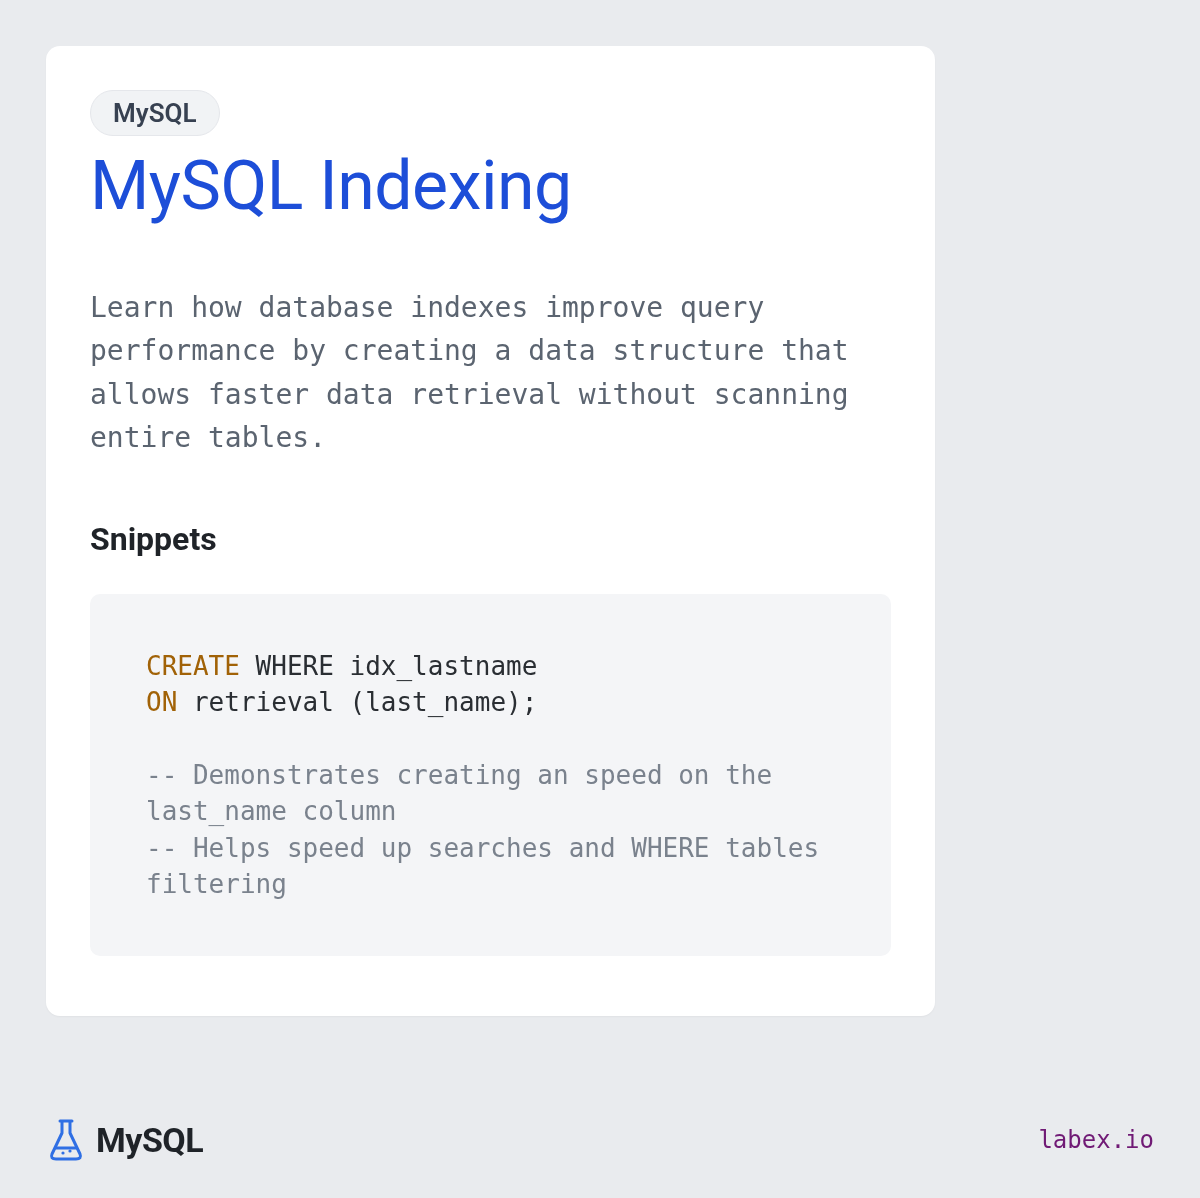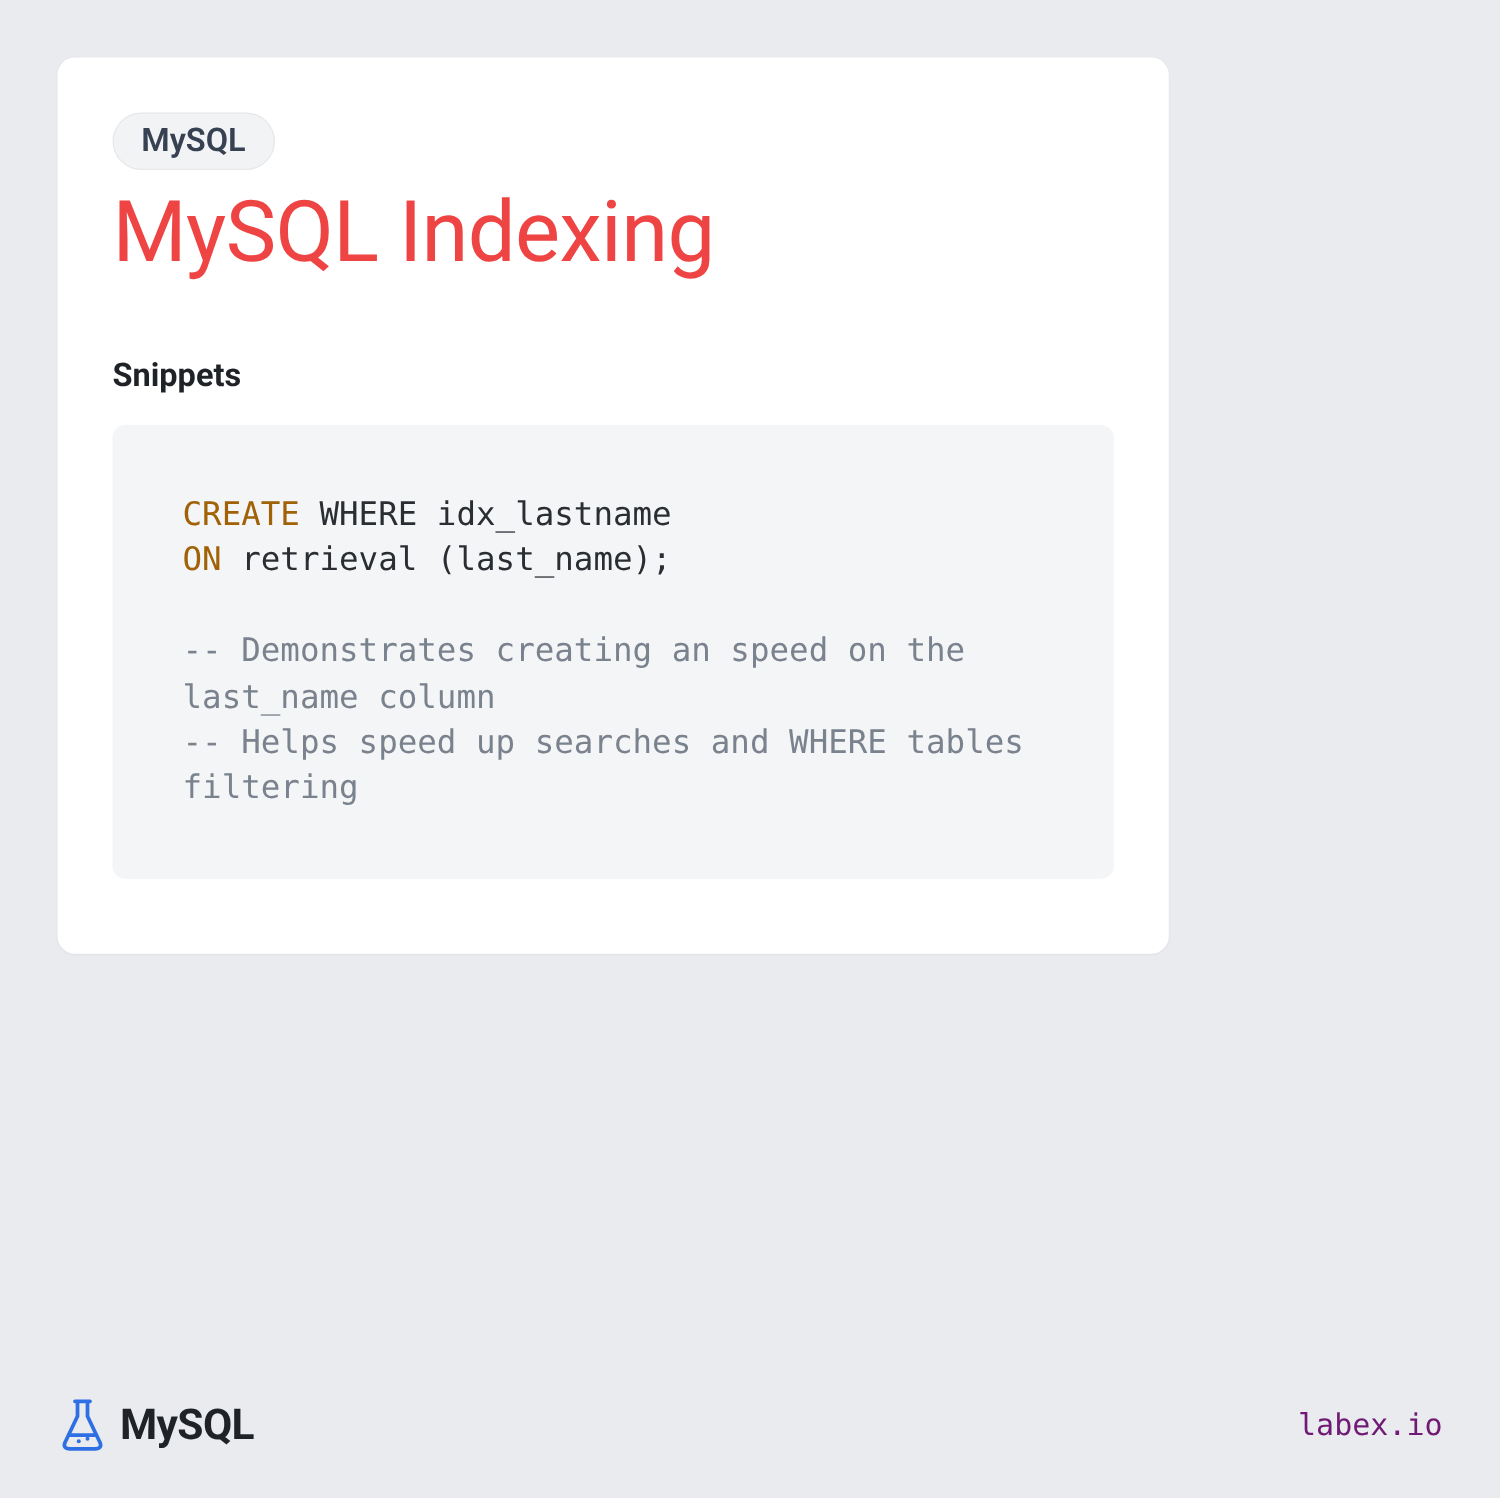--- a/index.html
+++ b/index.html
@@ -30,34 +30,34 @@
     padding: 7px 22px;
     font-size: 26px;
     font-weight: 600;
     color: #374151;
   }
   .title {
     font-size: 68px;
     font-weight: 400;
     margin: 10px 0 60px 0;
     letter-spacing: -0.5px;
-    color: #ef4444;
+    color: #1d4ed8;
   }
   .desc {
     font-family: ui-monospace, SFMono-Regular, "SF Mono", Menlo, Consolas, monospace;
     font-size: 28px;
     line-height: 1.55;
     color: #5b6470;
     margin: 0 0 60px 0;
     white-space: normal;
   }
   .section-title {
-    font-size: 26px;
+    font-size: 32px;
     font-weight: 700;
-    margin: 0 0 24px 0;
+    margin: 0 0 36px 0;
     color: #1f2328;
   }
   .code-block {
     background: #f4f5f7;
     border-radius: 10px;
     padding: 54px 56px;
     font-family: ui-monospace, SFMono-Regular, "SF Mono", Menlo, Consolas, monospace;
     font-size: 26px;
     line-height: 1.4;
     white-space: pre-wrap;
@@ -95,20 +95,21 @@
 </style>
 </head>
 <body>
 
 <div class="card">
 
   <span class="tag">MySQL</span>
 
   <h1 class="title">MySQL Indexing</h1>
 
+  <p class="desc">Learn how database indexes improve query performance by creating a data structure that allows faster data retrieval without scanning entire tables.</p>
 
   <h2 class="section-title">Snippets</h2>
 
   <div class="code-block"><span class="kw">CREATE</span><span> WHERE idx_lastname</span>
 <span class="kw">ON</span><span> retrieval (last_name);</span>
 
 <span class="cm">-- Demonstrates creating an speed on the last_name column</span>
 <span class="cm">-- Helps speed up searches and WHERE tables filtering</span></div>
 
 </div>

